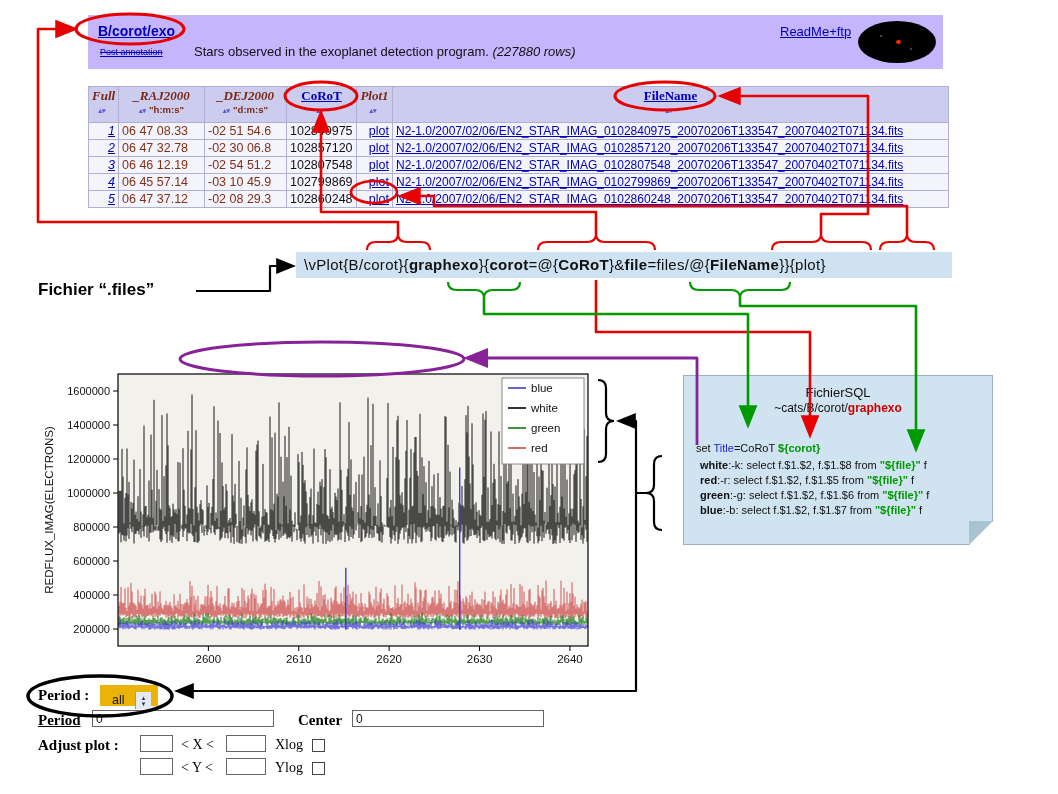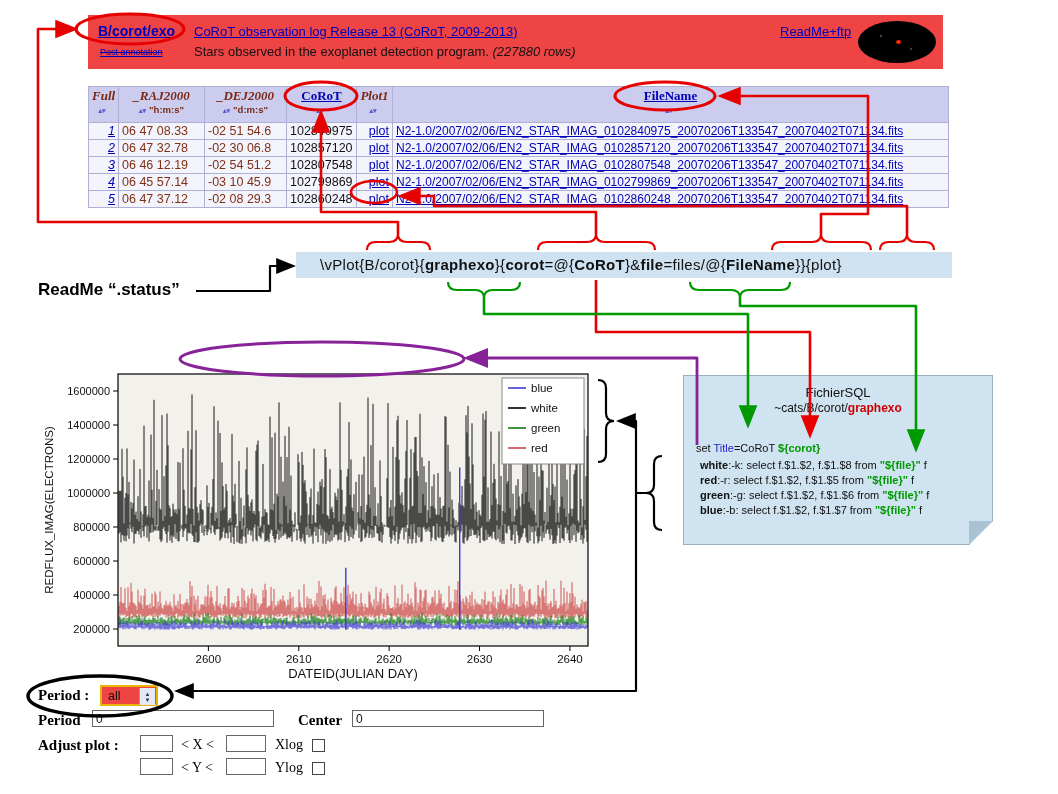--- a/index.html
+++ b/index.html
@@ -3,21 +3,21 @@
 <meta charset="utf-8">
 <style>
   html,body{margin:0;padding:0;background:#fff;}
   .page{position:relative;width:1058px;height:794px;background:#fff;overflow:hidden;
         font-family:"Liberation Sans",sans-serif;color:#111;}
 
   
   .overlay{position:absolute;left:0;top:0;z-index:50;pointer-events:none;}
 
   
-  .catalog-header{position:absolute;left:88px;top:15px;width:855px;height:54px;background:#ef4444;}
+  .catalog-header{position:absolute;left:88px;top:15px;width:855px;height:54px;background:#c4b5fd;}
   .cat-link{position:absolute;left:10px;top:8px;font-size:14px;font-weight:bold;
             color:#0000b8;text-decoration:underline;cursor:pointer;}
   .post-annotation{position:absolute;left:12px;top:32px;font-size:9px;color:#0000b8;
             text-decoration:underline line-through;cursor:pointer;}
   .release-link{position:absolute;left:106px;top:9px;font-size:13px;color:#0000b8;
             text-decoration:underline;cursor:pointer;}
   .cat-desc{position:absolute;left:106px;top:29px;font-size:13px;color:#111;}
   .row-count{font-style:italic;}
   .readme-link{position:absolute;left:692px;top:9px;font-size:13px;font-weight:normal;
             color:#0000b8;text-decoration:underline;cursor:pointer;}
@@ -41,21 +41,21 @@
   .c-full{text-align:right;}
   .row-link{color:#0000b8;font-style:italic;text-decoration:underline;cursor:pointer;}
   .c-ra,.c-de{color:#803015;}
   .c-corot{color:#111;}
   .c-plot{text-align:right;}
   .blue-link{color:#0000b8;text-decoration:underline;cursor:pointer;}
   .c-file{font-size:12px;}
 
   
   .command-box{position:absolute;left:296px;top:252px;width:656px;height:26px;background:#cfe2f2;
-               font-size:15px;line-height:26px;padding-left:24px;box-sizing:border-box;
+               font-size:15px;line-height:26px;padding-left:8px;box-sizing:border-box;
                letter-spacing:0.3px;white-space:nowrap;}
   .cmd-b{font-weight:bold;}
 
   
   .status-label{position:absolute;left:38px;top:280px;font-size:17px;font-weight:bold;color:#000;}
 
   
   .chart-block{position:absolute;left:40px;top:342px;width:580px;height:348px;}
   .chart-title{position:absolute;left:0;top:8px;width:580px;text-align:center;
                font-size:14.5px;color:#222;}
@@ -78,37 +78,36 @@
   .sql-lines{position:absolute;left:16px;top:82px;font-size:11px;line-height:15px;color:#111;}
   .sql-line b{font-weight:bold;}
 
   
   .ctl-label{position:absolute;font-family:"Liberation Serif",serif;font-weight:bold;
              font-size:15px;color:#000;}
   .ctl-text{position:absolute;font-family:"Liberation Serif",serif;font-size:14px;color:#000;}
   .txt{position:absolute;border:1px solid #666;font-size:12px;
        font-family:"Liberation Sans",sans-serif;padding:0 3px;height:17px;
        box-sizing:border-box;background:#fff;color:#111;}
-  .filters-select{position:absolute;left:100px;top:685px;width:58px;height:21px;background:#ef4444;
-       border:2px solid #eab308;box-sizing:border-box;cursor:pointer;}
+  .filters-select{position:absolute;left:100px;top:685px;width:58px;height:21px;background:#eab308;
+       border:6px solid #eab308;box-sizing:border-box;cursor:pointer;}
   .fs-value{position:absolute;left:6px;top:2px;font-size:12.5px;color:#111;}
   .fs-stepper{position:absolute;right:1px;top:1px;width:15px;height:17px;background:#e3e9f6;
        border-left:1px solid #999;display:flex;flex-direction:column;align-items:center;
        justify-content:center;font-size:6px;line-height:6px;color:#334;}
   .cb{position:absolute;width:11px;height:11px;border:1px solid #444;background:#fff;cursor:pointer;}
 </style>
 </head>
 <body>
 
 <div class="page">
 
   <div class="catalog-header">
     <span class="cat-link">B/corot/exo</span>
     <span class="post-annotation">Post annotation</span>
-    <span class="release-link">CoRoT observation log Release 13 (CoRoT, 2009-2013)</span>
     <span class="cat-desc">
       <span>Stars observed in the exoplanet detection program.</span>
       <span class="row-count">(227880 rows)</span>
     </span>
     <span class="readme-link">ReadMe+ftp</span>
     <span class="ccd-thumb">
       <span class="ccd-dot"></span>
       <span class="ccd-dot2"></span>
       <span class="ccd-dot3"></span>
     </span>
@@ -190,21 +189,21 @@
           <td class="c-de">-02 08 29.3</td>
           <td class="c-corot">102860248</td>
           <td class="c-plot"><span class="blue-link">plot</span></td>
           <td class="c-file"><span class="blue-link">N2-1.0/2007/02/06/EN2_STAR_IMAG_0102860248_20070206T133547_20070402T071134.fits</span></td>
         </tr>
       </tbody>
   </table>
 
   <div class="command-box"><span>\vPlot{B/corot}{</span><span class="cmd-b">graphexo</span><span>}{</span><span class="cmd-b">corot</span><span>=@{</span><span class="cmd-b">CoRoT</span><span>}&amp;</span><span class="cmd-b">file</span><span>=files/@{</span><span class="cmd-b">FileName</span><span>}}{plot}</span></div>
 
-  <div class="status-label">ReadMe “.status”</div>
+  <div class="status-label">Fichier “.files”</div>
 
   <div class="chart-block">
     <svg class="chart-svg" width="580" height="300">
         <rect x="78" y="6" width="470" height="272" fill="#f2f1ec"></rect>
         <line x1="73" y1="261" x2="78" y2="261" stroke="#000" stroke-width="1"></line>
         <text x="70" y="265" text-anchor="end" font-size="11" fill="#111">200000</text>
         <line x1="73" y1="227" x2="78" y2="227" stroke="#000" stroke-width="1"></line>
         <text x="70" y="231" text-anchor="end" font-size="11" fill="#111">400000</text>
         <line x1="73" y1="193" x2="78" y2="193" stroke="#000" stroke-width="1"></line>
         <text x="70" y="197" text-anchor="end" font-size="11" fill="#111">600000</text>
@@ -239,21 +238,20 @@
         <rect x="462" y="10" width="82" height="86" fill="#fff" stroke="#888" stroke-width="1"></rect>
         <line x1="468" y1="20" x2="486" y2="20" stroke="#3b3bd6" stroke-width="1.6"></line>
         <text x="491" y="24" font-size="11.5" fill="#111">blue</text>
         <line x1="468" y1="40" x2="486" y2="40" stroke="#000000" stroke-width="1.6"></line>
         <text x="491" y="44" font-size="11.5" fill="#111">white</text>
         <line x1="468" y1="60" x2="486" y2="60" stroke="#0e7a0e" stroke-width="1.6"></line>
         <text x="491" y="64" font-size="11.5" fill="#111">green</text>
         <line x1="468" y1="80" x2="486" y2="80" stroke="#cc4444" stroke-width="1.6"></line>
         <text x="491" y="84" font-size="11.5" fill="#111">red</text>
       </svg>
-    <div class="xaxis-label">DATEID(JULIAN DAY)</div>
   </div>
 
   <div class="sql-box">
     <div class="sql-title">FichierSQL</div>
     <div class="sql-path">
       <span>~cats/B/corot/</span><span class="sql-path-name">graphexo</span>
     </div>
     <div class="sql-set">
       <span>set </span><span class="sql-key">Title</span><span>=CoRoT </span><span class="sql-var">${corot}</span>
     </div>
@@ -268,21 +266,21 @@
 
   <span class="ctl-label" style="left:38px;top:687px;">Period :</span>
   <span class="filters-select">
     <span class="fs-value">all</span>
     <span class="fs-stepper">
       <span>▲</span>
       <span>▼</span>
     </span>
   </span>
 
-  <span class="ctl-label" style="left:38px;top:712px;">Period</span>
+  <span class="ctl-label" style="left:38px;top:712px;text-decoration:underline;">Period</span>
   <input class="txt" style="left: 92px; top: 710px; width: 182px;" value="0">
   <span class="ctl-label" style="left:298px;top:712px;">Center</span>
   <input class="txt" style="left: 352px; top: 710px; width: 192px;" value="0">
 
   <span class="ctl-label" style="left:38px;top:737px;">Adjust plot :</span>
   <input class="txt" style="left: 140px; top: 735px; width: 33px;">
   <span class="ctl-text" style="left:181px;top:737px;">&lt; X &lt;</span>
   <input class="txt" style="left: 226px; top: 735px; width: 40px;">
   <span class="ctl-text" style="left:275px;top:737px;">Xlog</span>
   <span class="cb" style="left:312px;top:739px;"></span>

